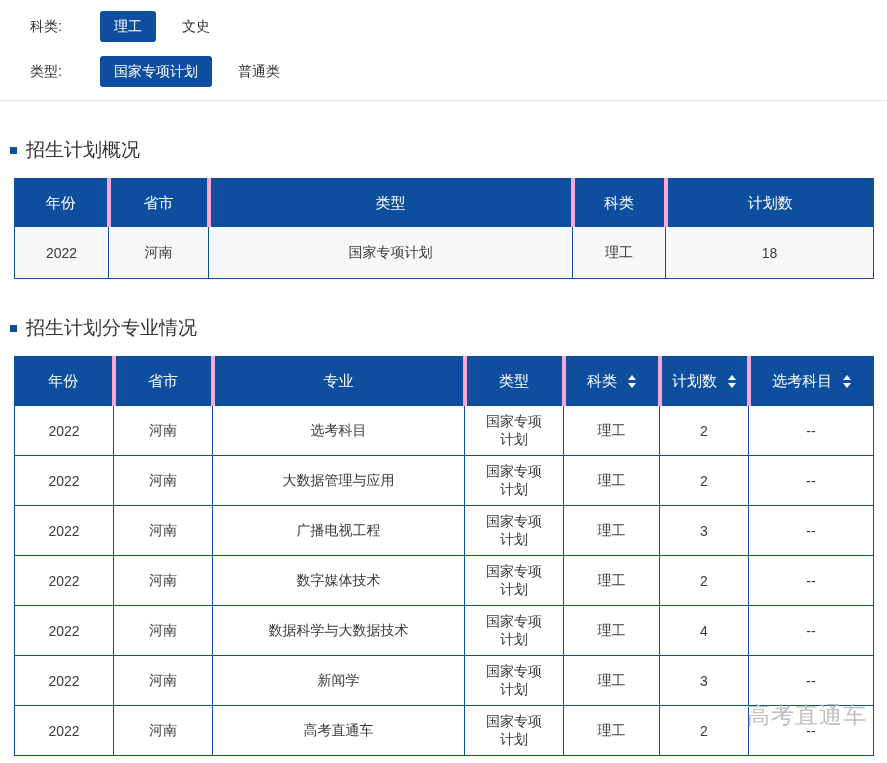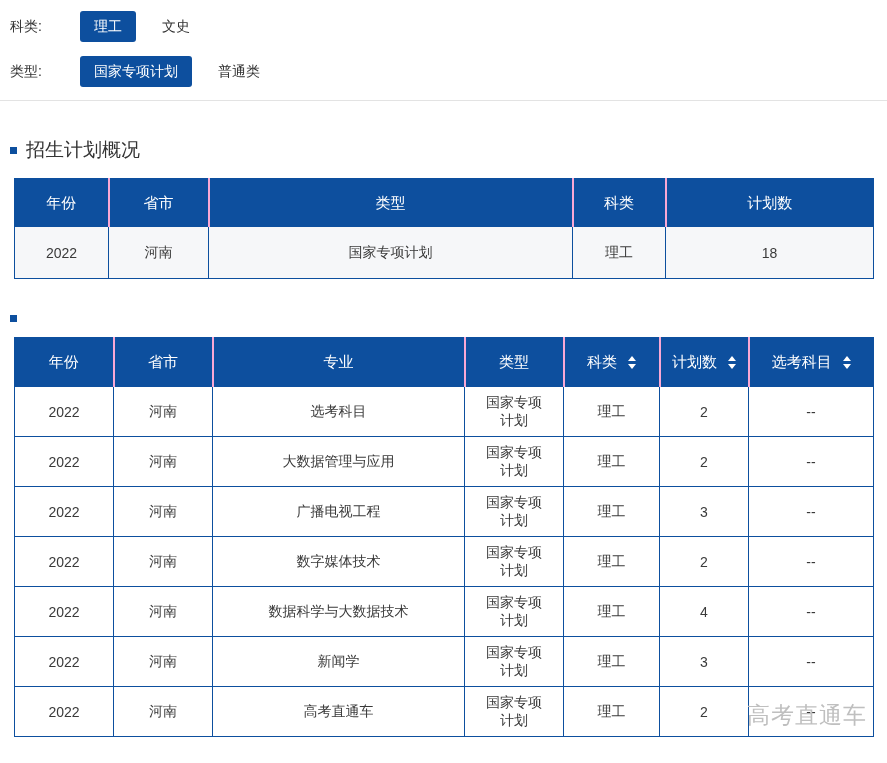--- a/index.html
+++ b/index.html
@@ -2,41 +2,41 @@
 <html><head>
 <meta charset="utf-8">
 <style>
   * { box-sizing: border-box; }
   html, body { margin: 0; padding: 0; background: #fff; }
   body { font-family: "Liberation Sans", "DejaVu Sans", sans-serif; color: #333; }
   .page { position: relative; width: 887px; min-height: 763px; background: #fff; overflow: hidden; }
 
   
   .filters { padding: 10px 0 0 10px; }
-  .filter-row { display: flex; align-items: center; min-height: 33px; margin-bottom: 12px; }
+  .filter-row { display: flex; align-items: center; min-height: 33px; margin-bottom: 12px; margin-left: 20px; }
   .filter-label { font-size: 14px; color: #333; width: 58px; flex: 0 0 58px; }
   .filter-options { display: flex; align-items: center; margin-left: 12px; }
   .opt {
     font-size: 14px; color: #333; background: transparent; border: none;
     padding: 7px 14px; margin-right: 12px; border-radius: 3px; cursor: pointer;
     font-family: inherit; line-height: 17px; white-space: nowrap;
   }
   .opt.selected { background: #0d4f9e; color: #fff; }
 
   .divider { border: none; border-top: 1px solid #e3e3e3; margin: 2px 0 0 0; }
 
   
   .section-title { display: flex; align-items: center; margin: 36px 12px 15px 10px; font-size: 19px; color: #333; }
   .bullet { width: 7px; height: 7px; background: #0d4f9e; margin-right: 9px; flex: 0 0 7px; }
 
   
   table { border-collapse: collapse; table-layout: fixed; width: 859px; margin-left: 14px; border: 1px solid #0d4f9e; }
   thead th {
     background: #0d4f9e; color: #fff; font-weight: normal; font-size: 15px;
-    height: 48px; border-right: 2px solid #f9a8d4; text-align: center; padding: 0 4px;
+    height: 48px; border-right: 4px solid #f9a8d4; text-align: center; padding: 0 4px;
   }
   thead th:last-child { border-right: none; }
   tbody td {
     border: 1px solid #0d4f9e; font-size: 14px; color: #3a3a3a;
     text-align: center; height: 52px; padding: 0 20px; background: #fff;
   }
   #overview-table tbody td { background: #f6f7f9; }
   #majors-table thead th { height: 49px; }
   #majors-table tbody td { height: 50px; }
 
@@ -107,20 +107,21 @@
           <td>河南</td>
           <td>国家专项计划</td>
           <td>理工</td>
           <td>18</td>
         </tr>
       </tbody>
   </table>
 
   <div class="section-title">
     <span class="bullet"></span>
+    <span>招生计划分专业情况</span>
   </div>
 
   <table id="majors-table">
     <colgroup>
         <col style="width:99px">
         <col style="width:99px">
         <col style="width:252px">
         <col style="width:99px">
         <col style="width:96px">
         <col style="width:89px">

